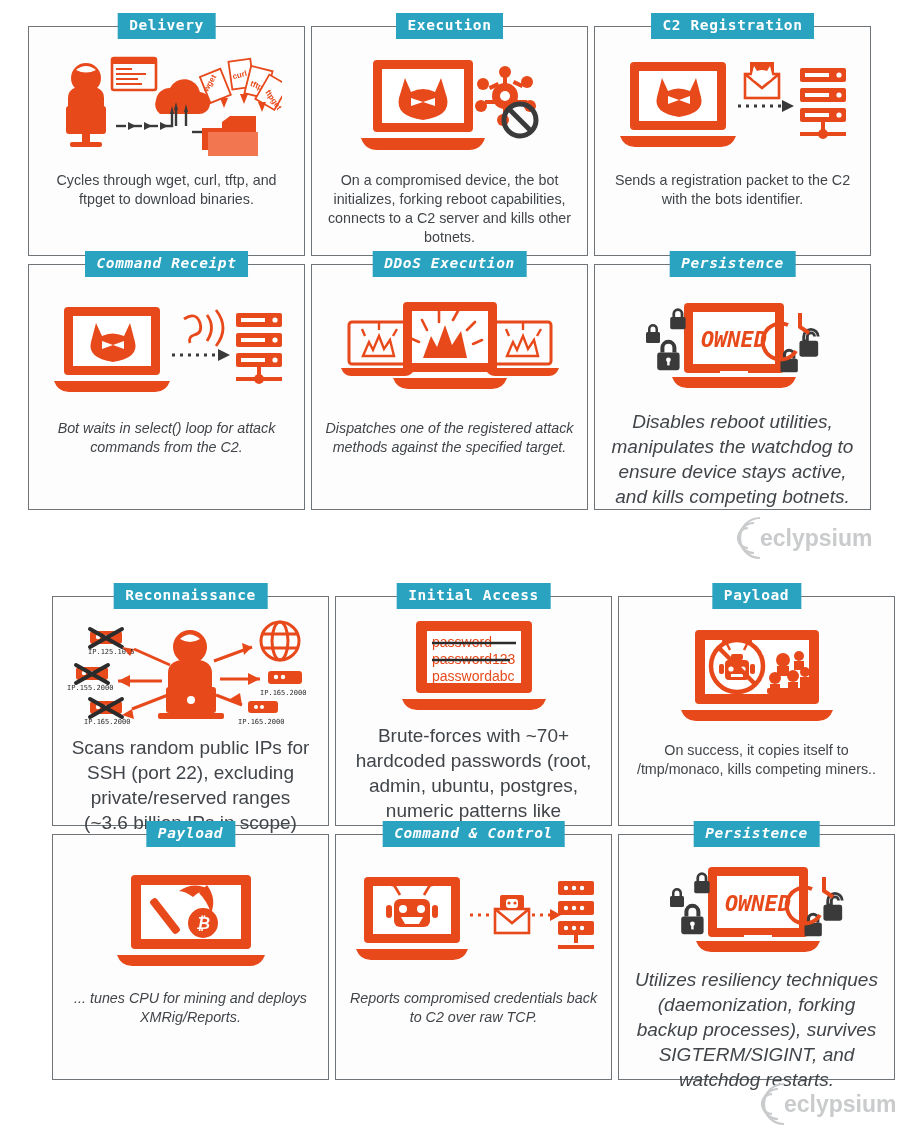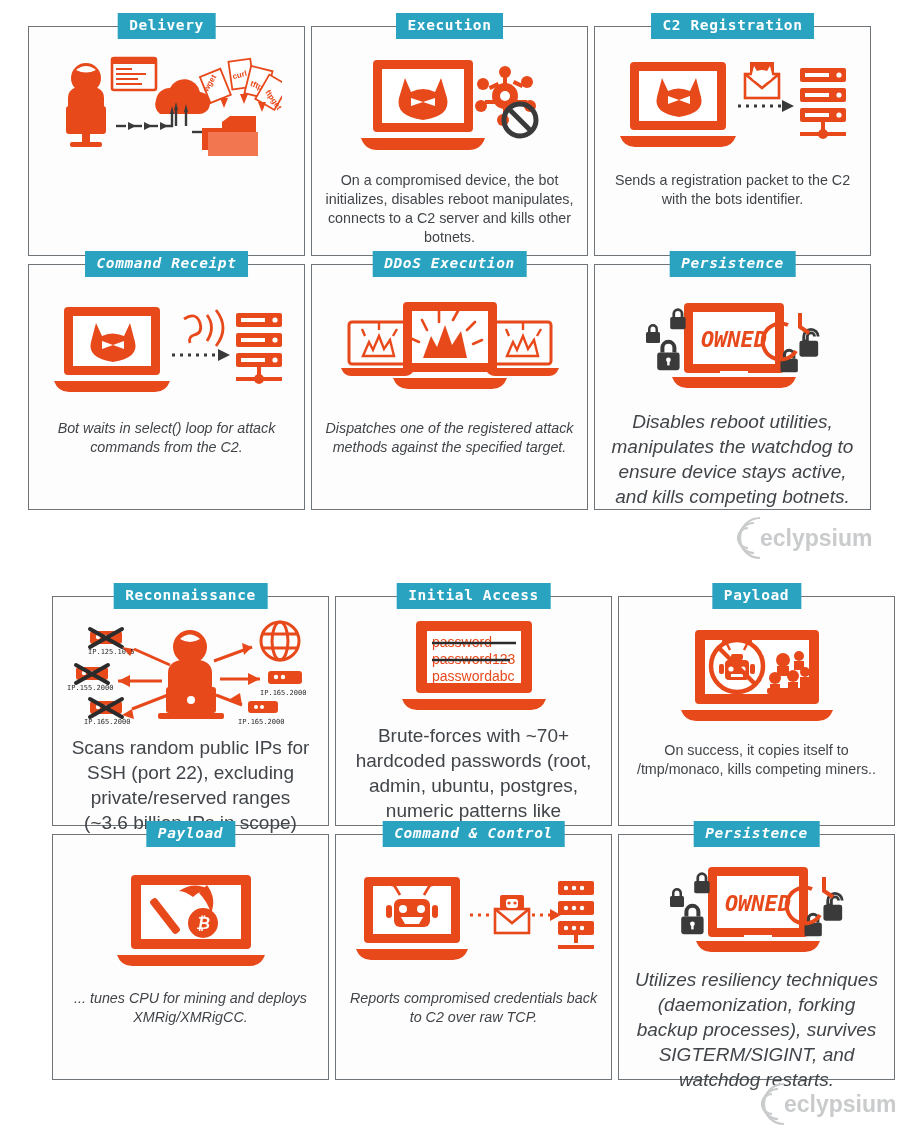--- a/index.html
+++ b/index.html
@@ -157,20 +157,21 @@
               <text x="198" y="34" transform="rotate(22 204 32)">tftp</text>
               <text x="212" y="44" transform="rotate(55 218 42)">ftpget</text>
             </g>
             <g fill="#E8491B">
               <path d="M168 44 l4 10 l4-10z"></path>
                 <path d="M188 40 l4 10 l4-10z"></path>
                 <path d="M206 48 l4 10 l4-10z"></path>
             </g>
           </svg>
         </div>
+        <div class="desc">Cycles through wget, curl, tftp, and ftpget to download binaries.</div>
       </div>
 
       <div class="card r1">
         <div class="badge">Execution</div>
         <div class="icon-area">
           <svg width="190" height="104" viewBox="0 0 190 104">
             <g fill="#E8491B">
               <rect x="18" y="6" width="100" height="72" rx="4"></rect>
               <rect x="27" y="15" width="82" height="54" fill="#fff"></rect>
               <path d="M6 84 h124 q-4 12 -16 12 h-92 q-12 0 -16 -12z"></path>
@@ -196,21 +197,21 @@
               <rect x="134" y="30" width="10" height="4" transform="rotate(-25 139 32)"></rect>
               <rect x="130" y="46" width="12" height="4"></rect>
               <rect x="148" y="54" width="4" height="10"></rect>
             </g>
             <g fill="none" stroke="#3a3a3a" stroke-width="5">
               <circle cx="165" cy="66" r="16"></circle>
               <path d="M154 55 l22 22"></path>
             </g>
           </svg>
         </div>
-        <div class="desc">On a compromised device, the bot initializes, disables reboot manipulates, connects to a C2 server and kills other botnets.</div>
+        <div class="desc">On a compromised device, the bot initializes, forking reboot capabilities, connects to a C2 server and kills other botnets.</div>
       </div>
 
       <div class="card r1">
         <div class="badge">C2 Registration</div>
         <div class="icon-area">
           <svg width="230" height="100" viewBox="0 0 230 100">
             <g fill="#E8491B">
               <rect x="12" y="6" width="96" height="68" rx="4"></rect>
               <rect x="21" y="15" width="78" height="50" fill="#fff"></rect>
               <path d="M2 80 h116 q-4 11 -15 11 h-86 q-11 0 -15 -11z"></path>
@@ -555,21 +556,21 @@
             </g>
             <g fill="#E8491B">
               <path d="M78 24 q14-10 30 -2 q-10 2 -16 8 q-8 -6 -14 -6z"></path>
               <path d="M106 18 q10 14 4 28 q-4 -12 -12 -20z"></path>
               <rect x="60" y="28" width="8" height="42" rx="3" transform="rotate(-38 64 49)"></rect>
               <circle cx="102" cy="56" r="15"></circle>
               <text x="102" y="62" text-anchor="middle" font-family="Liberation Sans, sans-serif" font-size="16" font-weight="bold" fill="#fff">₿</text>
             </g>
           </svg>
         </div>
-        <div class="desc">... tunes CPU for mining and deploys XMRig/XMRigCC.</div>
+        <div class="desc">... tunes CPU for mining and deploys XMRig/Reports.</div>
       </div>
 
       <div class="card r2">
         <div class="badge">Command &amp; Control</div>
         <div class="icon-area">
           <svg width="240" height="104" viewBox="0 0 240 104">
             <g fill="#E8491B">
               <rect x="10" y="10" width="96" height="66" rx="4"></rect>
               <rect x="19" y="19" width="78" height="48" fill="#fff"></rect>
               <path d="M2 82 h112 q-4 11 -15 11 h-82 q-11 0 -15 -11z"></path>

